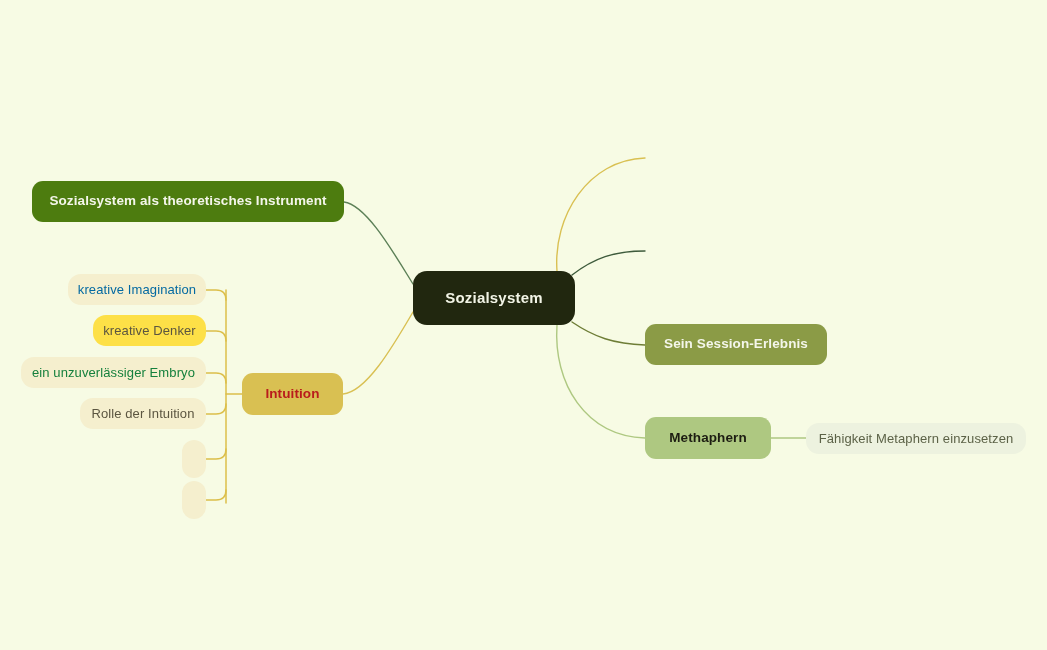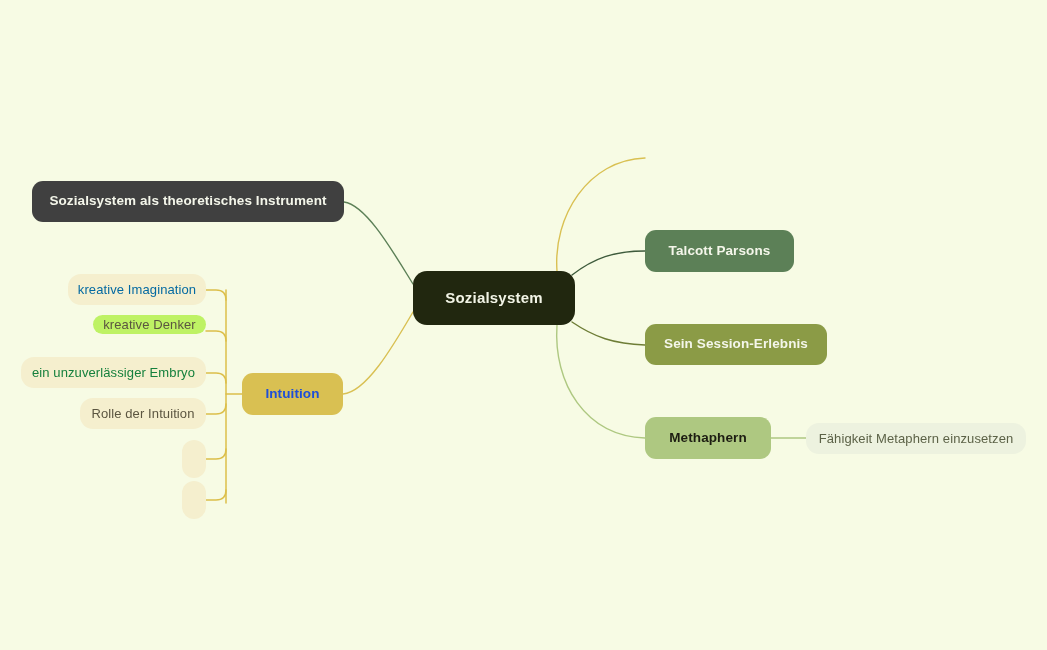--- a/index.html
+++ b/index.html
@@ -96,50 +96,47 @@
       <path d="M 206 373 L 216 373 Q 226 373 226 383" fill="none" stroke="#DCBF4A" stroke-width="1.5" stroke-linecap="round"></path>
       <path d="M 206 414 L 216 414 Q 226 414 226 404" fill="none" stroke="#DCBF4A" stroke-width="1.5" stroke-linecap="round"></path>
       <path d="M 206 459 L 216 459 Q 226 459 226 449" fill="none" stroke="#DCBF4A" stroke-width="1.5" stroke-linecap="round"></path>
       <path d="M 206 500 L 216 500 Q 226 500 226 490" fill="none" stroke="#DCBF4A" stroke-width="1.5" stroke-linecap="round"></path>
     </svg>
 
   <div class="node root" style="left: 413px; top: 271px; width: 162px; height: 54px; background: rgb(33, 39, 15); color: rgb(242, 244, 230);">
     <span>Sozialsystem</span>
   </div>
 
-  <div class="node branch light-text" style="left: 32px; top: 181px; width: 312px; height: 41px; background: #404040; color: rgb(244, 246, 234);">
+  <div class="node branch light-text" style="left: 32px; top: 181px; width: 312px; height: 41px; background: #4d7c0f; color: rgb(244, 246, 234);">
     <span>Sozialsystem als theoretisches Instrument</span>
   </div>
 
-  <div class="node branch dark-text" style="left: 242px; top: 373px; width: 101px; height: 42px; background: rgb(217, 192, 82); color: #1d4ed8;">
+  <div class="node branch dark-text" style="left: 242px; top: 373px; width: 101px; height: 42px; background: rgb(217, 192, 82); color: #b91c1c;">
     <span>Intuition</span>
   </div>
 
 
-  <div class="node branch light-text" style="left: 645px; top: 230px; width: 149px; height: 42px; background: rgb(92, 128, 87); color: rgb(244, 246, 234);">
-    <span>Talcott Parsons</span>
-  </div>
 
   <div class="node branch dark-text" style="left: 645px; top: 417px; width: 126px; height: 42px; background: rgb(174, 200, 129); color: rgb(29, 29, 18);">
     <span>Methaphern</span>
   </div>
 
   <div class="node branch light-text" style="left: 645px; top: 324px; width: 182px; height: 41px; background: rgb(139, 155, 70); color: rgb(244, 246, 234);">
     <span>Sein Session-Erlebnis</span>
   </div>
 
   <div class="node leaf mint" style="left: 806px; top: 423px; width: 220px; height: 31px; background: rgb(237, 242, 223); color: rgb(92, 98, 71); align-items: center;">
     <span>Fähigkeit Metaphern einzusetzen</span>
   </div>
 
   <div class="node leaf cream" style="left: 68px; top: 274px; width: 138px; height: 31px; background: rgb(245, 239, 206); color: #0369a1;">
     <span>kreative Imagination</span>
   </div>
 
-  <div class="node leaf cream" style="left: 93px; top: 315px; width: 113px; height: 19px; background: #bef264; color: rgb(91, 85, 64);">
+  <div class="node leaf cream" style="left: 93px; top: 315px; width: 113px; height: 31px; background: #fde047; color: rgb(91, 85, 64);">
     <span>kreative Denker</span>
   </div>
 
   <div class="node leaf cream" style="left: 21px; top: 357px; width: 185px; height: 31px; background: rgb(245, 239, 206); color: #15803d;">
     <span>ein unzuverlässiger Embryo</span>
   </div>
 
   <div class="node leaf cream" style="left: 80px; top: 398px; width: 126px; height: 31px; background: rgb(245, 239, 206); color: rgb(91, 85, 64);">
     <span>Rolle der Intuition</span>
   </div>

